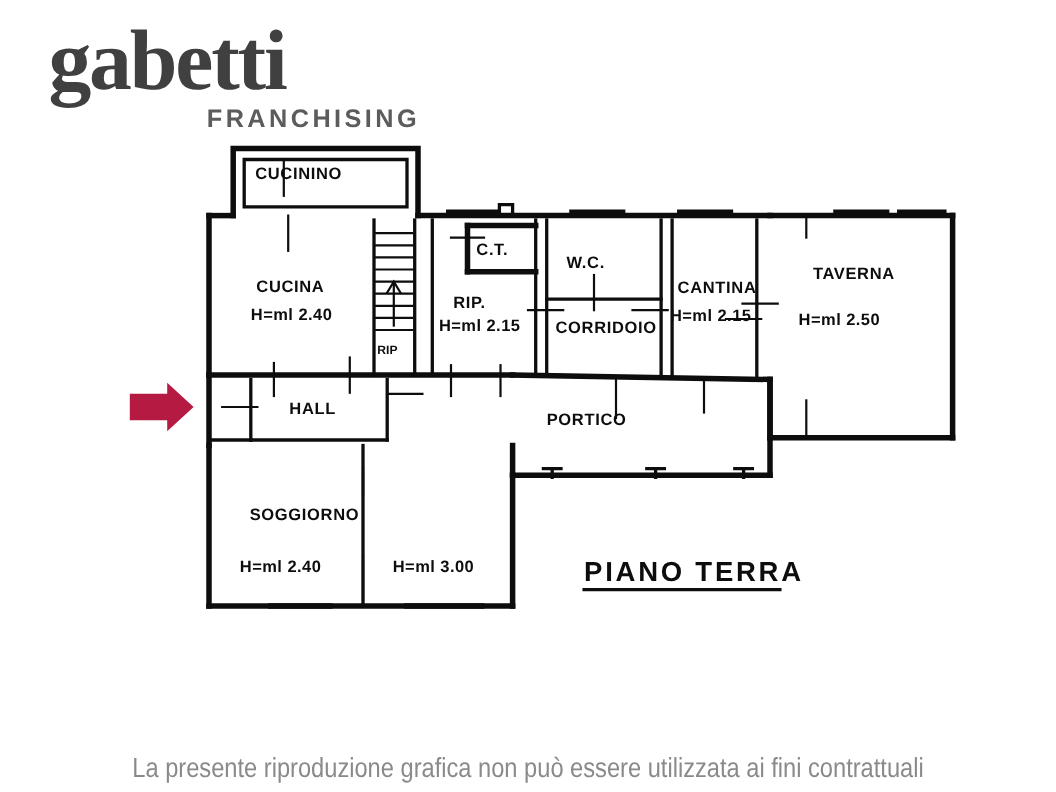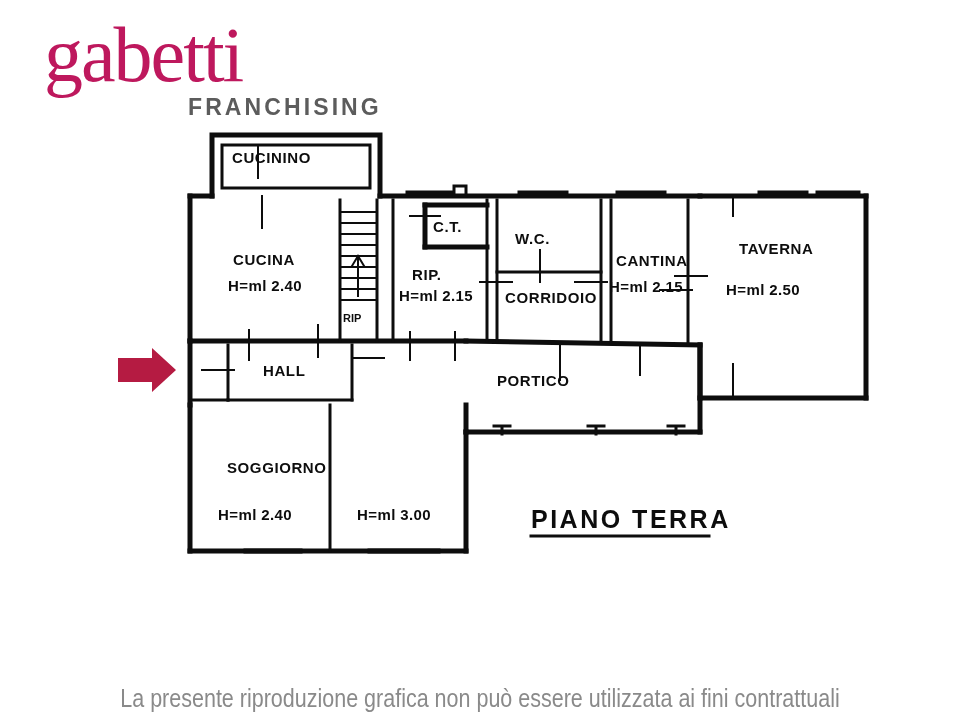--- a/index.html
+++ b/index.html
@@ -18,25 +18,25 @@
   
   #logo {
     position: absolute;
     left: 40px;
     top: 14px;
     width: 300px;
     height: 100px;
   }
   #logo-word {
     font-family: "Liberation Serif", serif;
-    font-weight: normal;
+    font-weight: bold;
     font-size: 78px;
     line-height: 78px;
     letter-spacing: -2px;
-    color: #be185d;
+    color: #404040;
     position: absolute;
     left: 4px;
     top: 2px;
     user-select: none;
   }
   #logo-sub {
     position: absolute;
     left: 148px;
     top: 80px;
     font-family: "Liberation Sans", sans-serif;

